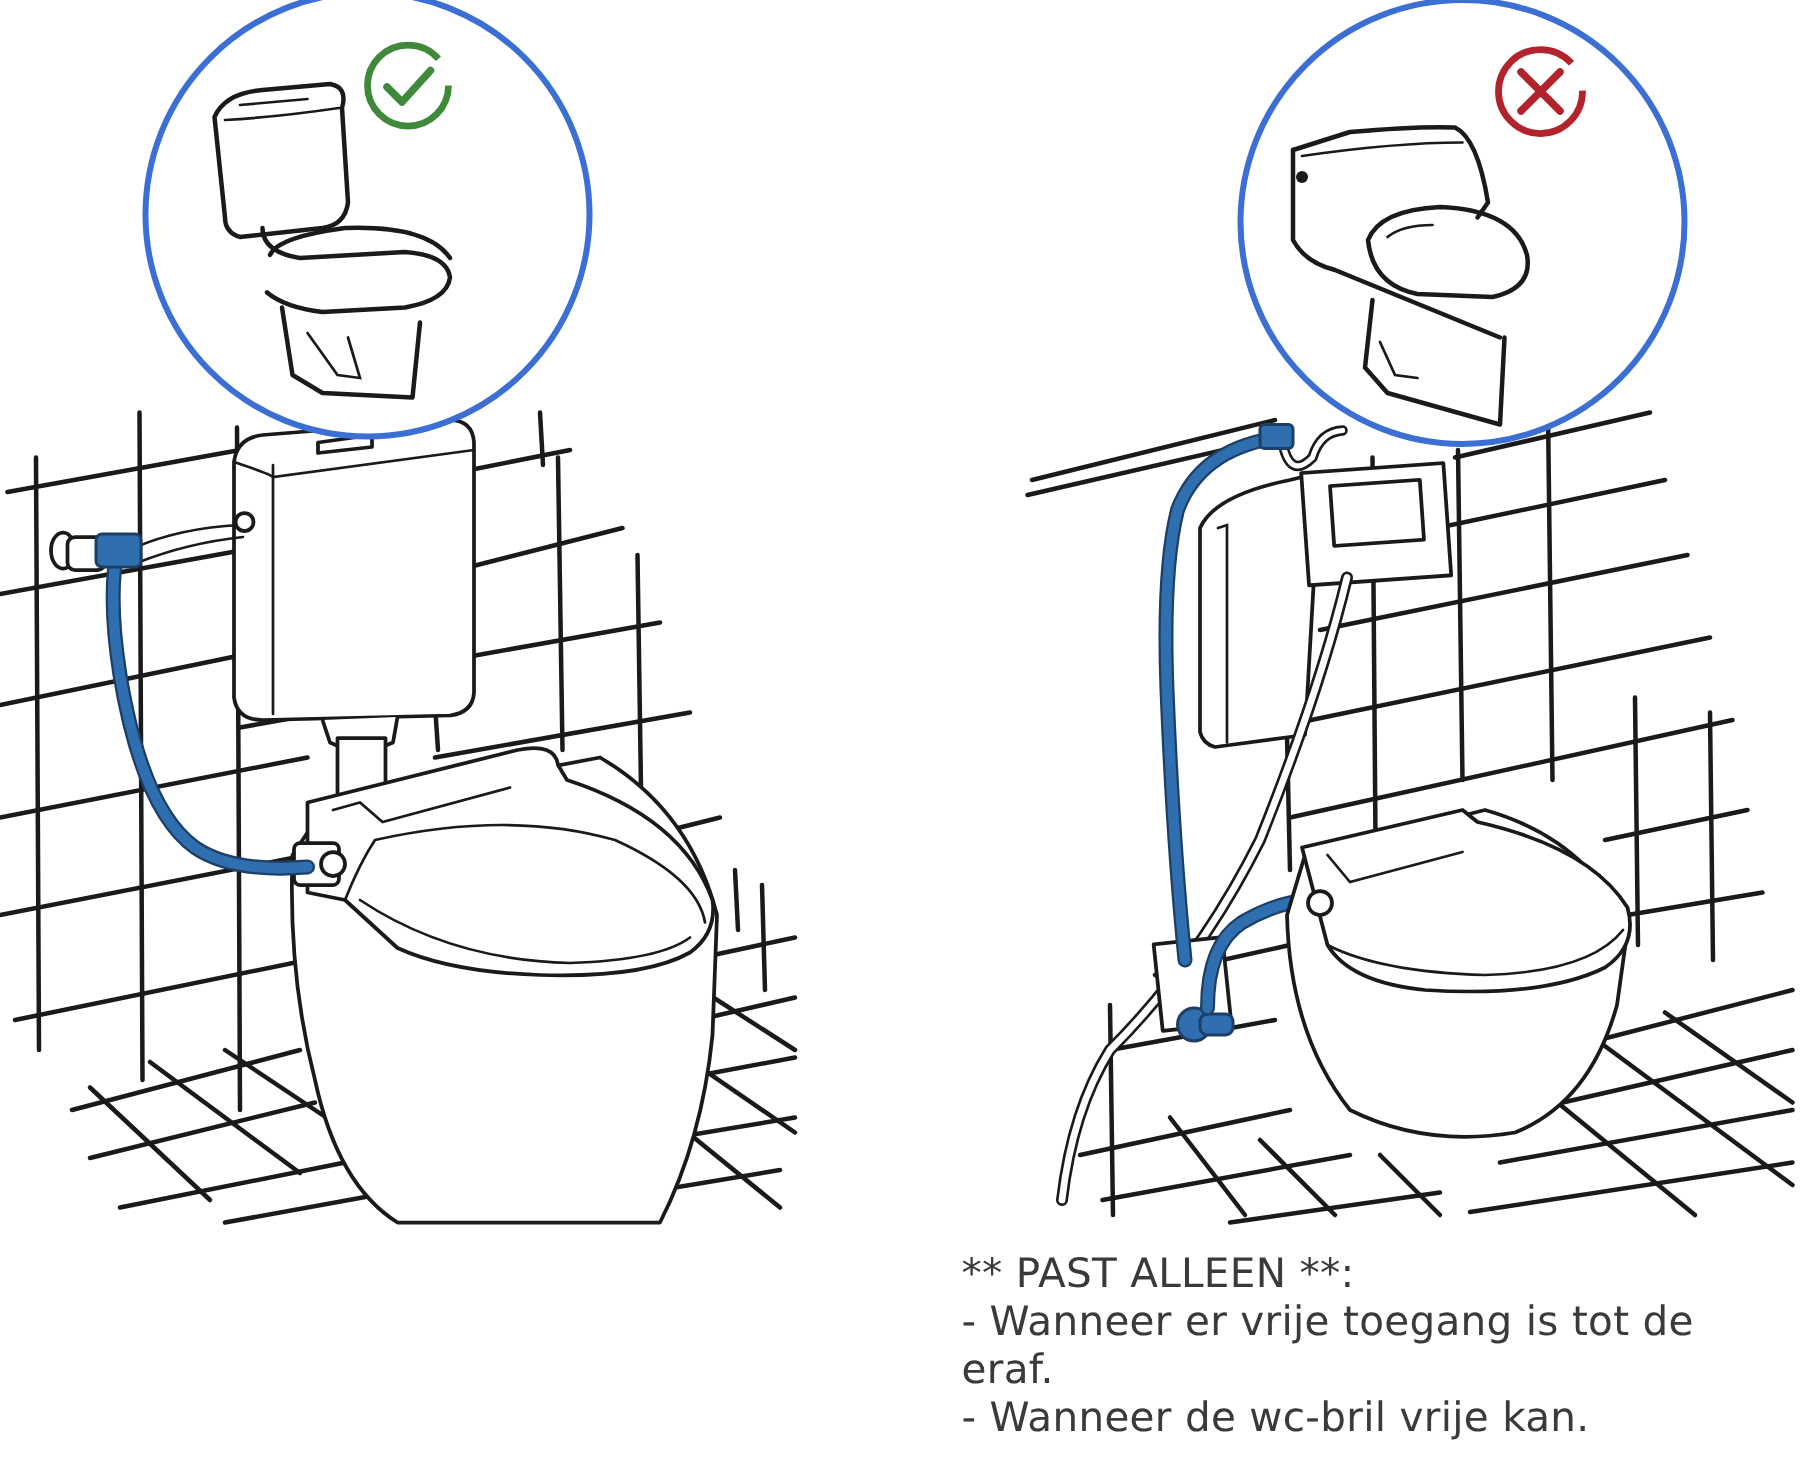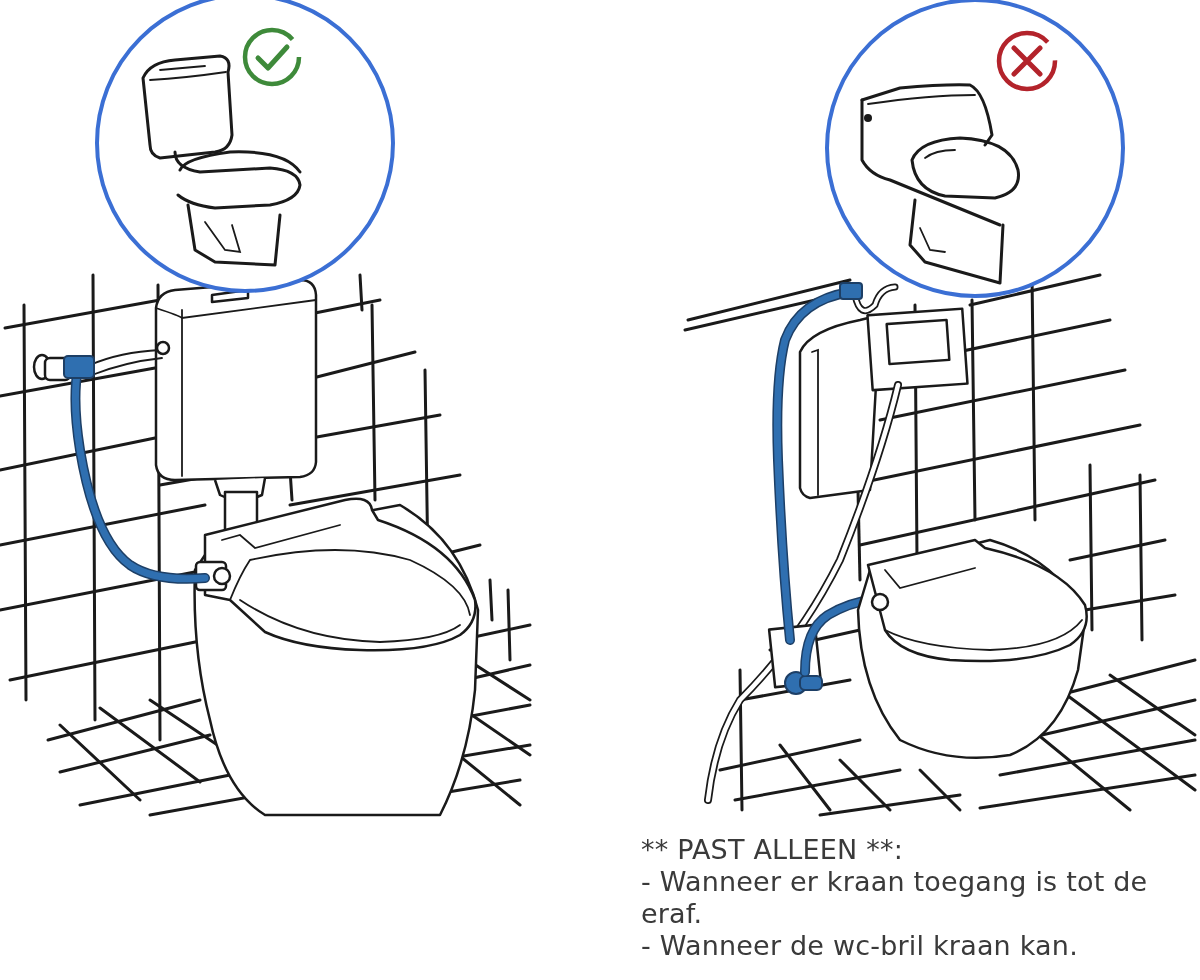--- a/index.html
+++ b/index.html
@@ -210,16 +210,16 @@
       <g>
         <circle cx="1027" cy="61" r="28" fill="none" stroke="#b3232b" stroke-width="4.5" stroke-dasharray="155 20"></circle>
         <path d="M1014 48 L1040 74 M1040 48 L1014 74" fill="none" stroke="#b3232b" stroke-width="5" stroke-linecap="round"></path>
       </g>
     </g>
   </g>
 </svg>
 
 <div class="note">
   <div>** PAST ALLEEN **:</div>
-  <div>- Wanneer er kraan toegang is tot de</div>
+  <div>- Wanneer er vrije toegang is tot de</div>
   <div>eraf.</div>
-  <div>- Wanneer de wc-bril kraan kan.</div>
+  <div>- Wanneer de wc-bril vrije kan.</div>
 </div>
 
 </body></html>

